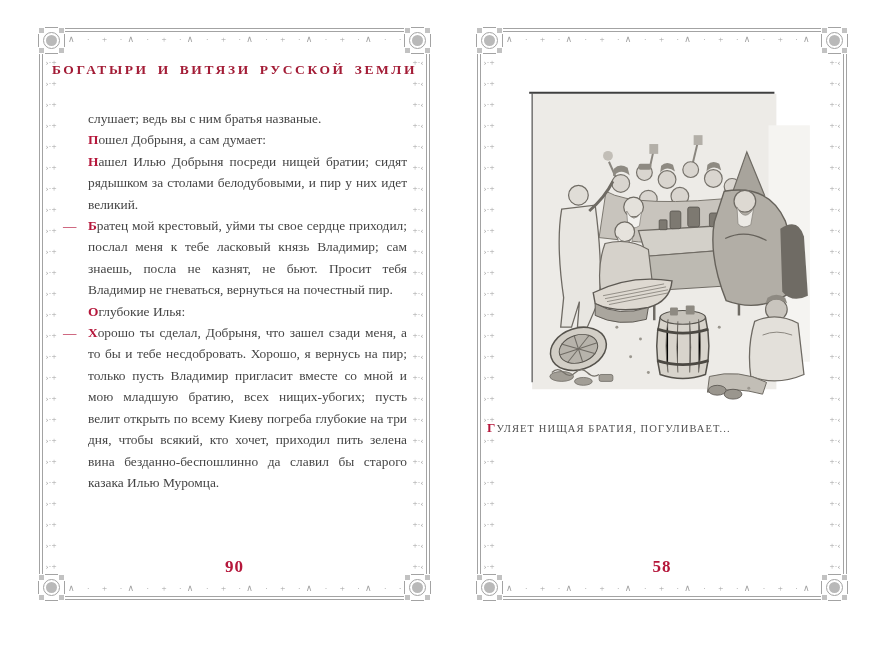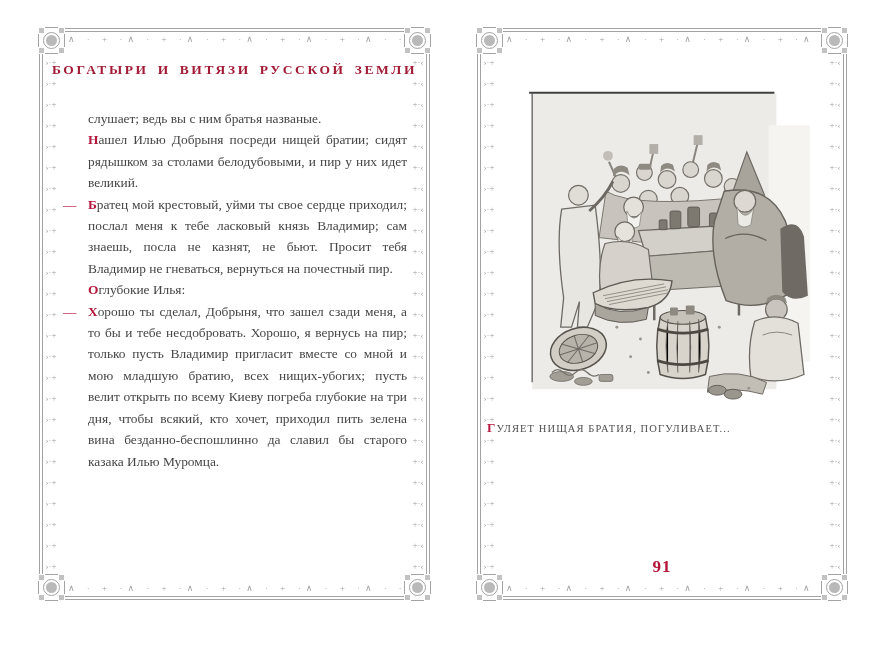--- a/index.html
+++ b/index.html
@@ -123,26 +123,28 @@
       <div>+·‹</div>
       <div>+·‹</div>
       <div>+·‹</div>
       <div>+·‹</div>
     </div>
 
   <div class="page-header">БОГАТЫРИ И ВИТЯЗИ РУССКОЙ ЗЕМЛИ</div>
 
   <div class="text-block">
     <p class="para"><span class="dash"></span><span class="pre"></span><span class="initial"></span><span>слушает; ведь вы с ним братья названые.</span></p>
+    <p class="para"><span class="dash"></span><span class="pre"></span><span class="initial">П</span><span>ошел Добрыня, а сам думает:</span></p>
     <p class="para"><span class="dash"></span><span class="pre"></span><span class="initial">Н</span><span>ашел Илью Добрыня посреди нищей братии; сидят рядышком за столами белодубовыми, и пир у них идет великий.</span></p>
     <p class="para"><span class="dash">—</span><span class="pre"></span><span class="initial">Б</span><span>ратец мой крестовый, уйми ты свое сердце приходил; послал меня к тебе ласковый князь Владимир; сам знаешь, посла не казнят, не бьют. Просит тебя Владимир не гневаться, вернуться на почестный пир.</span></p>
     <p class="para"><span class="dash"></span><span class="pre"></span><span class="initial">О</span><span>глубокие Илья:</span></p>
     <p class="para"><span class="dash">—</span><span class="pre"></span><span class="initial">Х</span><span>орошо ты сделал, Добрыня, что зашел сзади меня, а то бы и тебе несдобровать. Хорошо, я вернусь на пир; только пусть Владимир пригласит вместе со мной и мою младшую братию, всех нищих-убогих; пусть велит открыть по всему Киеву погреба глубокие на три дня, чтобы всякий, кто хочет, приходил пить зелена вина безданно-беспошлинно да славил бы старого казака Илью Муромца.</span></p>
   </div>
 
+  <div class="page-number">90</div>
 <div class="corner c-tl">
       <span class="cc"></span>
       <span class="sq tl"></span>
       <span class="sq tr"></span>
       <span class="sq bl"></span>
       <span class="sq br"></span>
     </div>
     <div class="corner c-tr">
       <span class="cc"></span>
       <span class="sq tl"></span>
@@ -354,21 +356,21 @@
       </g>
 
       <path d="M30 296 q6 -6 12 0 t12 0 t12 0 t12 2" stroke="#76726b" stroke-width="1.2" fill="none"></path>
     </svg>
   </div>
 
   <div class="caption">
     <span class="initial">Г</span><span>УЛЯЕТ НИЩАЯ БРАТИЯ, ПОГУЛИВАЕТ...</span>
   </div>
 
-  <div class="page-number">91</div>
+  <div class="page-number">58</div>
 <div class="corner c-tl">
       <span class="cc"></span>
       <span class="sq tl"></span>
       <span class="sq tr"></span>
       <span class="sq bl"></span>
       <span class="sq br"></span>
     </div>
     <div class="corner c-tr">
       <span class="cc"></span>
       <span class="sq tl"></span>

